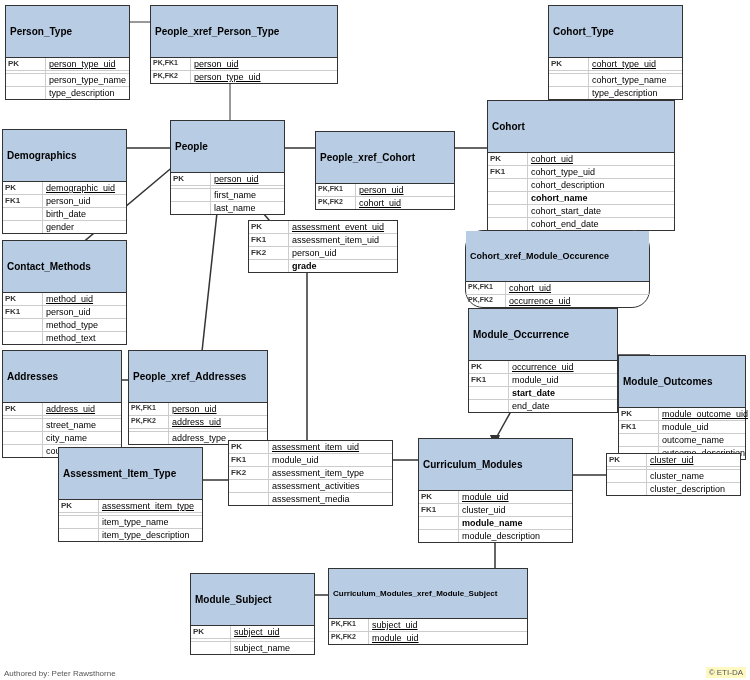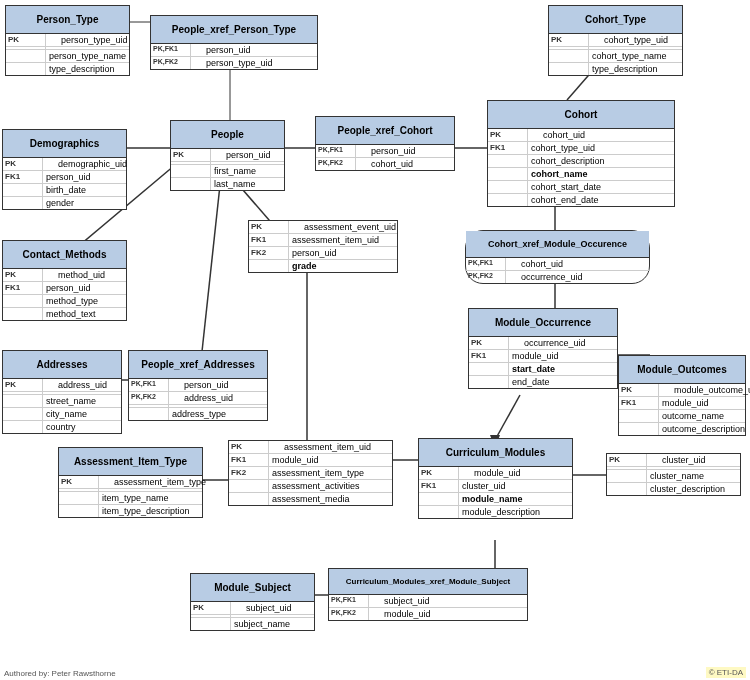--- a/index.html
+++ b/index.html
@@ -18,24 +18,24 @@
       height: 660px;
     }
     .table-box {
       position: absolute;
       border: 1px solid #333;
       background: #fff;
       min-width: 100px;
     }
     .table-header {
       background: #b8cce4;
-      text-align: center;
+      text-align: left;
       font-weight: bold;
       font-size: 10px;
-      padding: 8px 4px;
+      padding: 20px 4px;
       border-bottom: 1px solid #333;
     }
     .table-body {
       font-size: 9px;
     }
     .table-row {
       display: flex;
       border-bottom: 1px solid #ccc;
     }
     .table-row:last-child {
@@ -49,21 +49,21 @@
       padding: 1px 2px;
       border-right: 1px solid #ccc;
       color: #333;
       white-space: nowrap;
     }
     .field-col {
       padding: 1px 3px;
       flex: 1;
     }
     .field-col.pk-field {
-      margin-left: 12px;
+      text-decoration: underline;
     }
     .field-col.bold-field {
       font-weight: bold;
     }
     svg#lines {
       position: absolute;
       top: 0; left: 0;
       width: 750px;
       height: 660px;
       pointer-events: none;
@@ -159,21 +159,21 @@
           <span class="key-col"></span>
           <span class="field-col">person_type_name</span>
         </div>
       <div class="table-row">
           <span class="key-col"></span>
           <span class="field-col">type_description</span>
         </div>
     </div>
   </div>
 
-  <div class="table-box" style="left:150px;top:15px;width:168px;">
+  <div class="table-box" style="left:150px;top:5px;width:188px;">
     <div class="table-header">People_xref_Person_Type</div>
     <div class="table-body">
       <div class="table-row">
           <span class="key-col" style="font-size:7px;">PK,FK1</span>
           <span class="field-col pk-field">person_uid</span>
         </div>
       <div class="table-row">
           <span class="key-col" style="font-size:7px;">PK,FK2</span>
           <span class="field-col pk-field">person_type_uid</span>
         </div>
@@ -239,21 +239,21 @@
           <span class="key-col"></span>
           <span class="field-col">first_name</span>
         </div>
       <div class="table-row">
           <span class="key-col"></span>
           <span class="field-col">last_name</span>
         </div>
     </div>
   </div>
 
-  <div class="table-box" style="left:315px;top:116px;width:140px;">
+  <div class="table-box" style="left:315px;top:131px;width:140px;">
     <div class="table-header">People_xref_Cohort</div>
     <div class="table-body">
       <div class="table-row">
           <span class="key-col" style="font-size:7px;">PK,FK1</span>
           <span class="field-col pk-field">person_uid</span>
         </div>
       <div class="table-row">
           <span class="key-col" style="font-size:7px;">PK,FK2</span>
           <span class="field-col pk-field">cohort_uid</span>
         </div>

